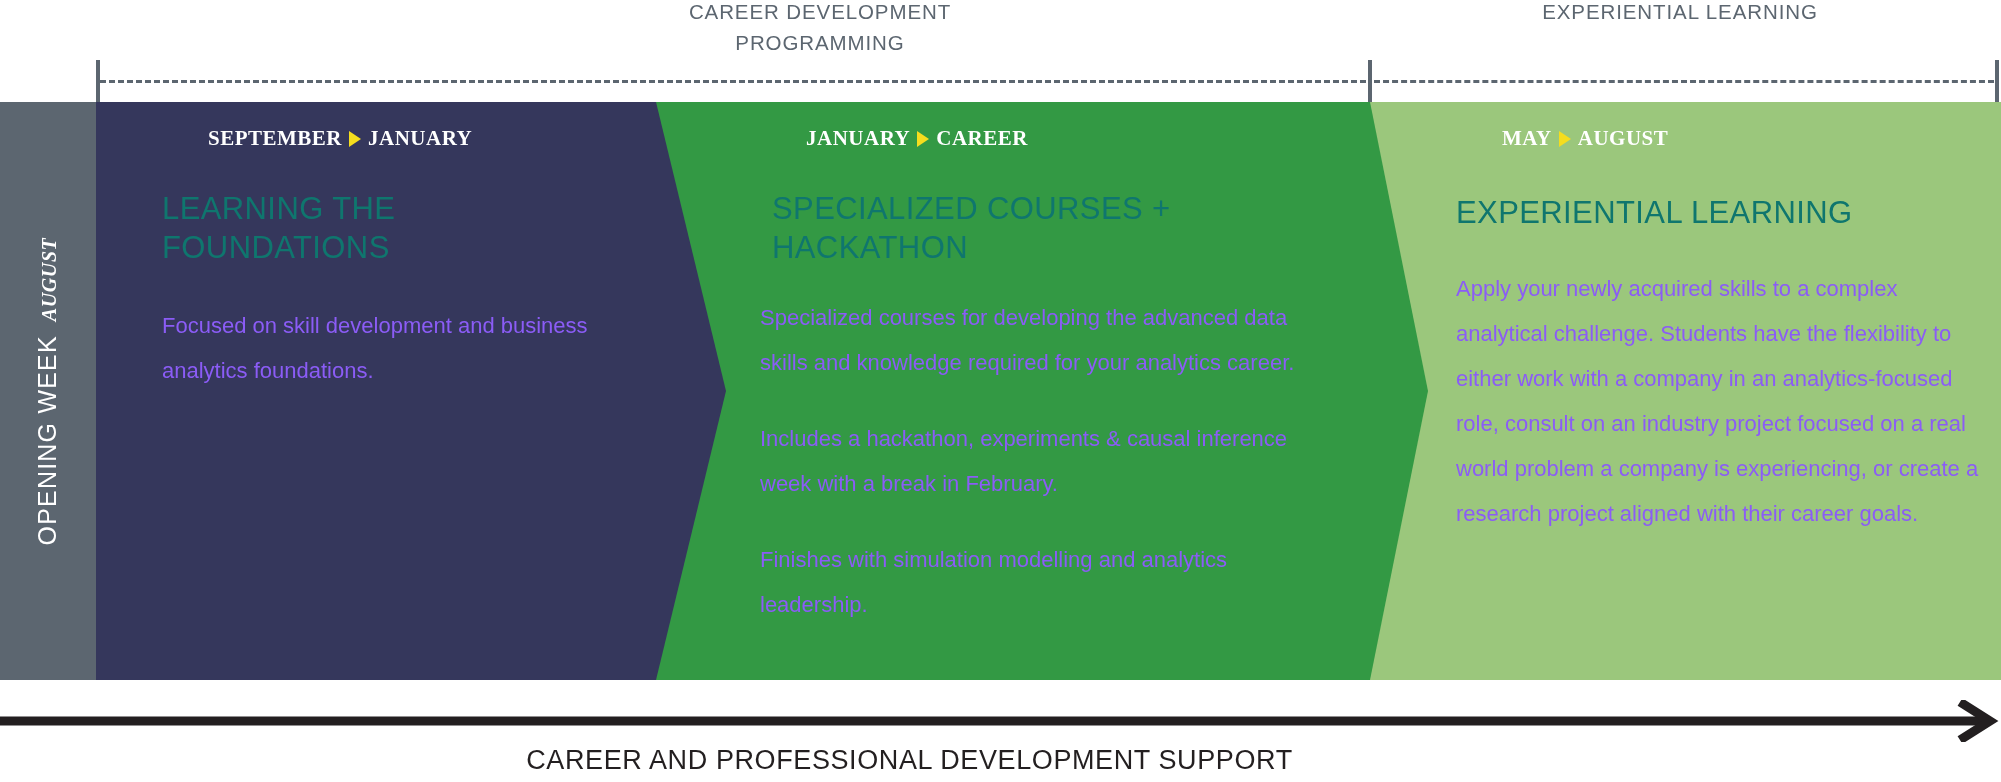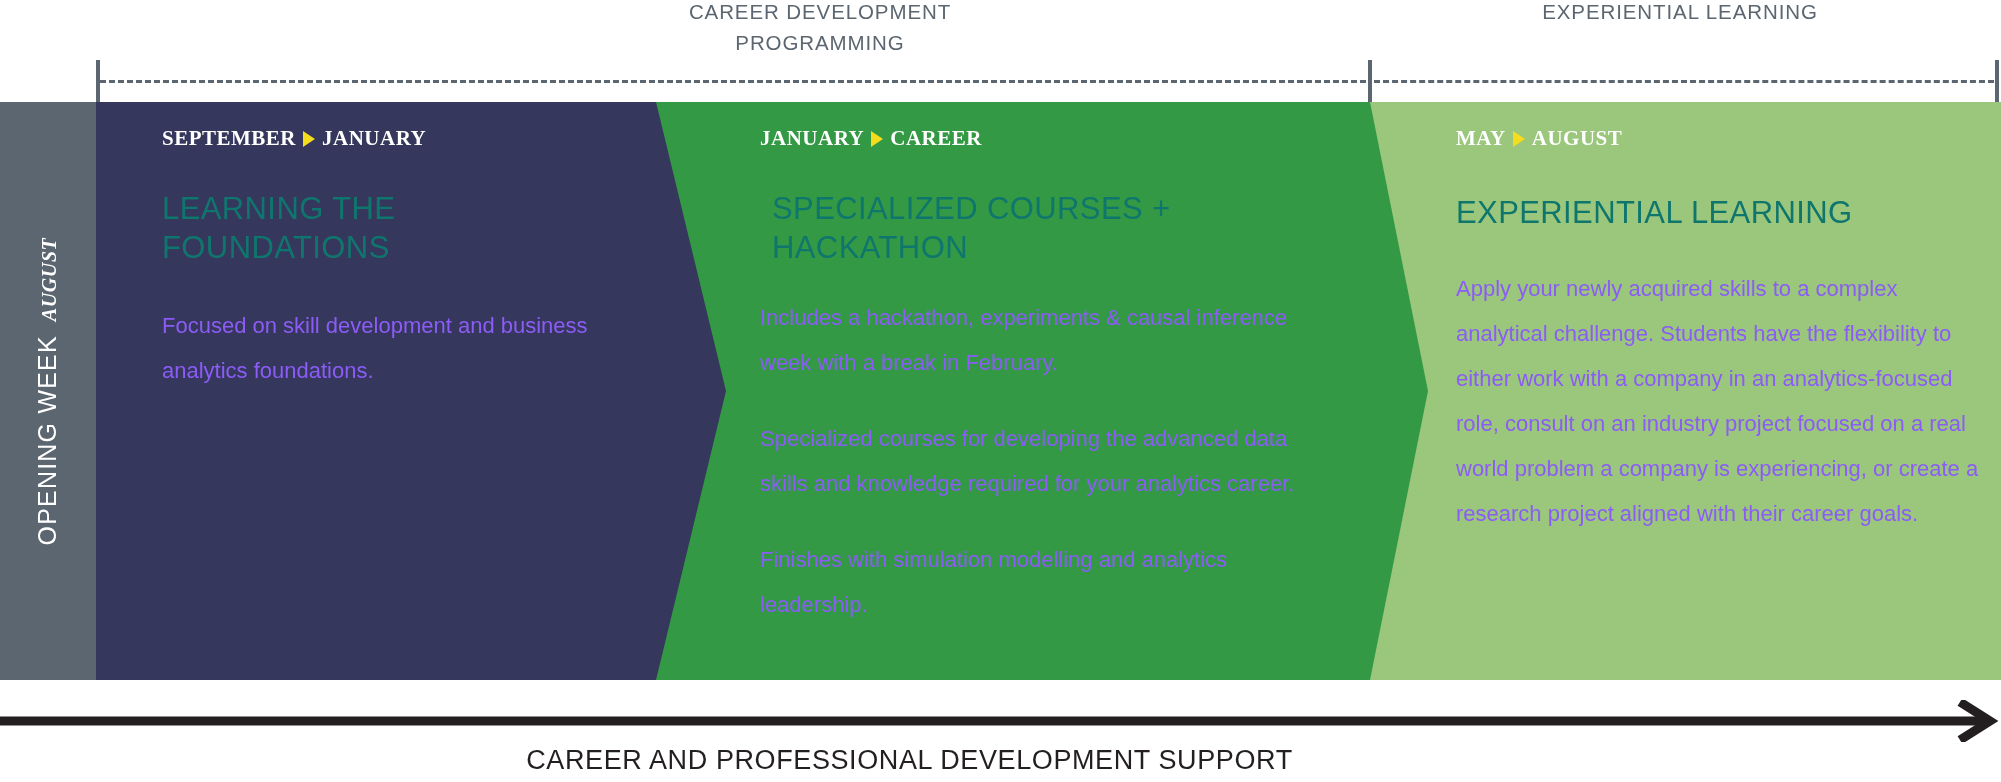--- a/index.html
+++ b/index.html
@@ -113,20 +113,21 @@
   .panel-range {
     font-family: "Liberation Serif", serif;
     font-weight: bold;
     font-size: 21px;
     color: #ffffff;
     letter-spacing: 0.5px;
     white-space: nowrap;
     display: flex;
     align-items: center;
     gap: 7px;
+    margin-left: 46px;
   }
   .range-arrow {
     display: inline-block;
     width: 0;
     height: 0;
     border-left: 12px solid #F5DD1E;
     border-top: 8px solid transparent;
     border-bottom: 8px solid transparent;
   }
   .panel-title {
@@ -246,22 +247,22 @@
           <span>JANUARY</span>
           <span class="range-arrow"></span>
           <span>CAREER</span>
         </div>
       </div>
       <div class="panel-title-wrap">
         <div class="panel-title">SPECIALIZED COURSES +
 HACKATHON</div>
       </div>
       <div class="panel-body">
+        <p>Specialized courses for developing the advanced data skills and knowledge required for your analytics career.</p>
         <p>Includes a hackathon, experiments &amp; causal inference week with a break in February.</p>
-        <p>Specialized courses for developing the advanced data skills and knowledge required for your analytics career.</p>
         <p>Finishes with simulation modelling and analytics leadership.</p>
       </div>
     </div>
   </div>
 
   <div class="panel" id="panel-3">
     <div class="panel-inner">
       <div class="panel-range-wrap">
         <div class="panel-range">
           <span>MAY</span>

